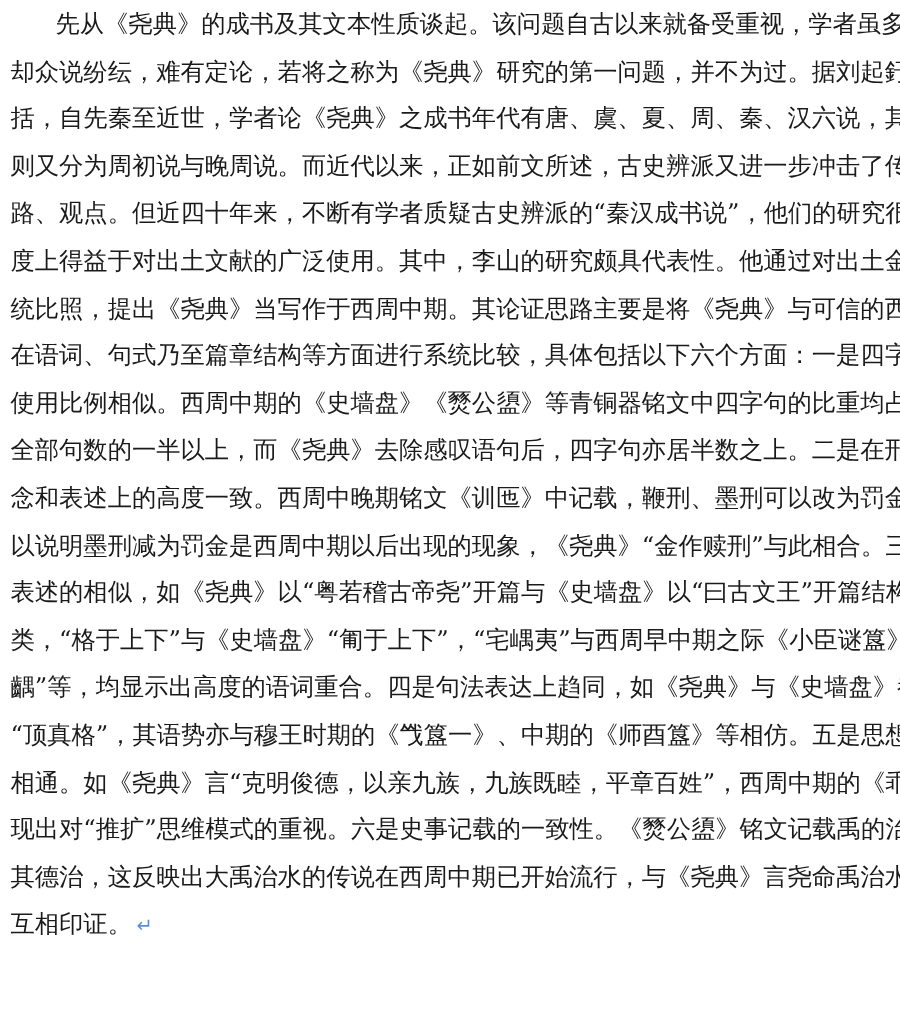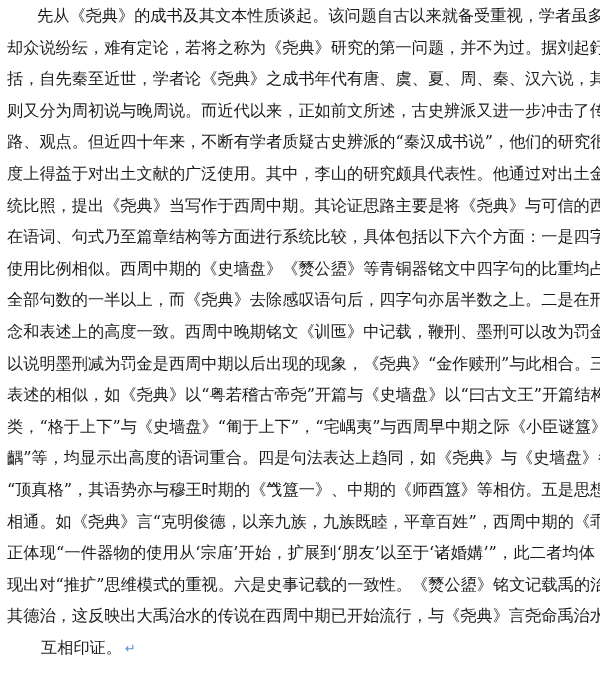--- a/index.html
+++ b/index.html
@@ -29,21 +29,20 @@
       text-align: justify;
       text-align-last: justify;
       overflow: visible;
       letter-spacing: 0px;
     }
     .line.indent {
       padding-left: 30px;
     }
     .line.last {
       text-align-last: left;
-      margin-left: 34px;
     }
     .para-mark {
       color: #5b8fd6;
       font-family: "DejaVu Sans", sans-serif;
       font-size: 13px;
       margin-left: 3px;
     }
   </style>
 </head>
 <body>
@@ -60,18 +59,17 @@
     <div class="line">在语词、句式乃至篇章结构等方面进行系统比较，具体包括以下六个方面：一是四字句式的</div>
     <div class="line">使用比例相似。西周中期的《史墙盘》《燹公盨》等青铜器铭文中四字句的比重均占到铭文</div>
     <div class="line">全部句数的一半以上，而《尧典》去除感叹语句后，四字句亦居半数之上。二是在刑罚的观</div>
     <div class="line">念和表述上的高度一致。西周中晚期铭文《训匜》中记载，鞭刑、墨刑可以改为罚金，这可</div>
     <div class="line">以说明墨刑减为罚金是西周中期以后出现的现象，《尧典》“金作赎刑”与此相合。三是用词</div>
     <div class="line">表述的相似，如《尧典》以“粤若稽古帝尧”开篇与《史墙盘》以“曰古文王”开篇结构相</div>
     <div class="line">类，“格于上下”与《史墙盘》“匍于上下”，“宅嵎夷”与西周早中期之际《小臣谜簋》“五</div>
     <div class="line">齵”等，均显示出高度的语词重合。四是句法表达上趋同，如《尧典》与《史墙盘》都多用</div>
     <div class="line">“顶真格”，其语势亦与穆王时期的《㦰簋一》、中期的《师酉簋》等相仿。五是思想逻辑的</div>
     <div class="line">相通。如《尧典》言“克明俊德，以亲九族，九族既睦，平章百姓”，西周中期的《乖伯簋》</div>
-    <div class="line">正体现“一件器物的使用从‘宗庙’开始，扩展到‘朋友’以至于‘诸婚媾’”，此二者均体</div>
     <div class="line">现出对“推扩”思维模式的重视。六是史事记载的一致性。《燹公盨》铭文记载禹的治水与</div>
     <div class="line">其德治，这反映出大禹治水的传说在西周中期已开始流行，与《尧典》言尧命禹治水的记载</div>
     <div class="line last"><span>互相印证。</span><span class="para-mark">↵</span></div>
   </div>
 </div>
 
 </body></html>

